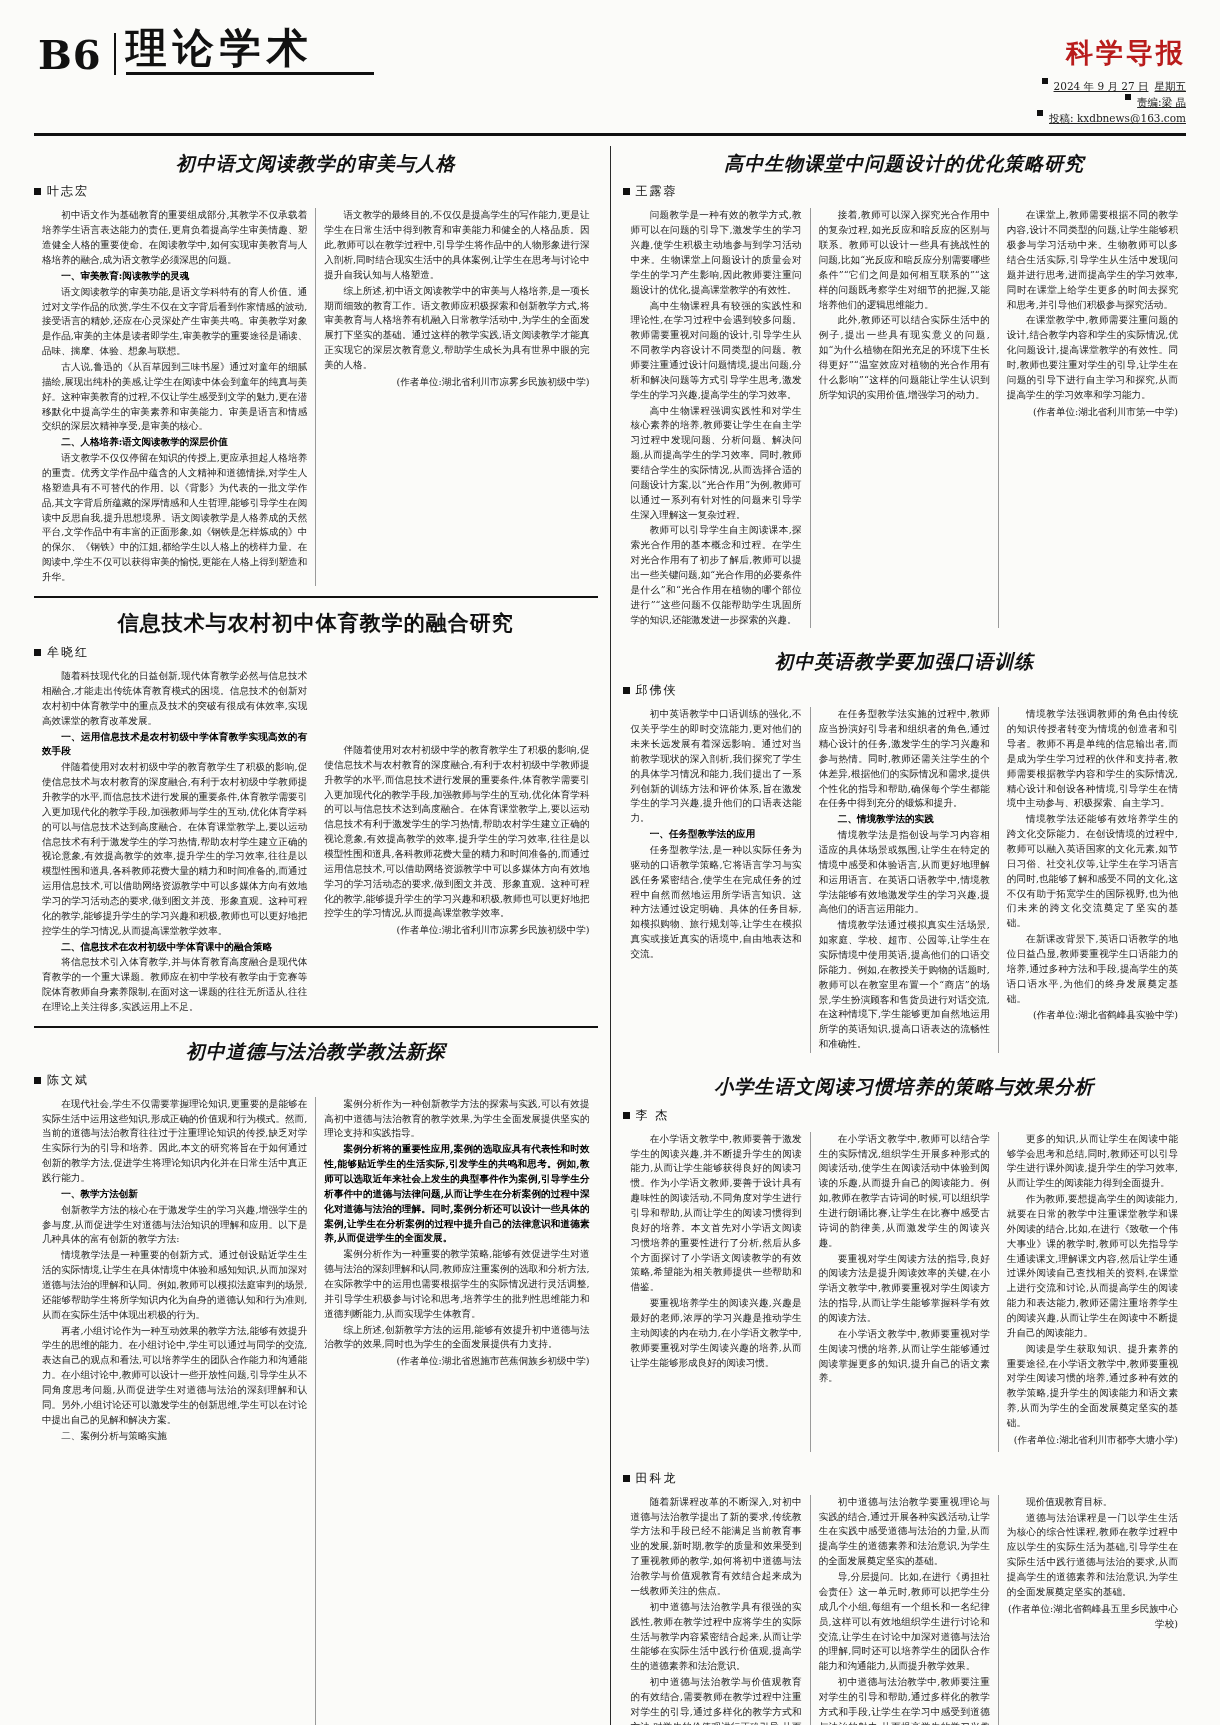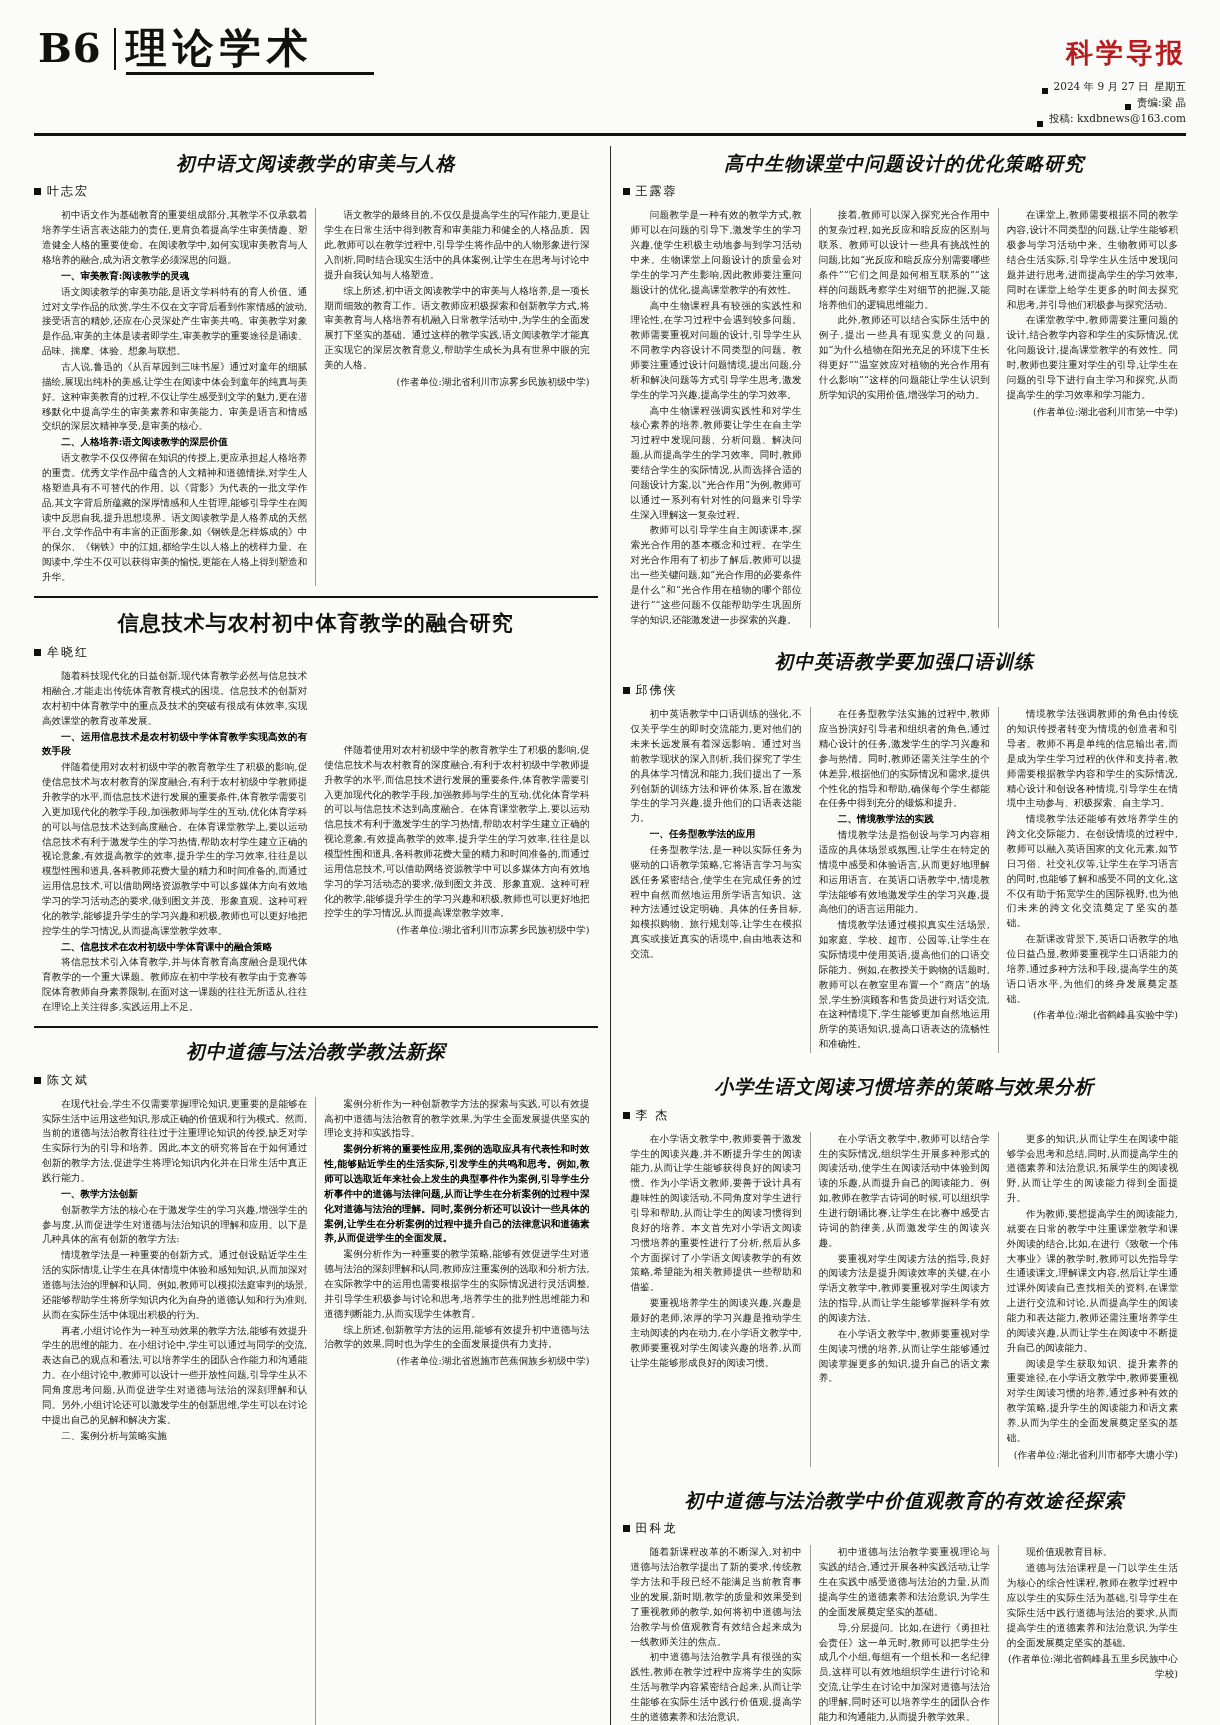--- a/index.html
+++ b/index.html
@@ -15,41 +15,41 @@
     width:1220px;height:1725px;
     box-sizing:border-box;
     padding:28px 34px 10px 34px;
   }
   
   .masthead{
     display:flex;align-items:flex-start;justify-content:space-between;
     border-bottom:3px solid #111;
     padding-bottom:6px;
   }
-  .mast-left{display:flex;align-items:flex-start;gap:0;}
+  .mast-left{display:flex;align-items:flex-end;gap:0;}
   .mast-b6{
     font-family:"DejaVu Serif","Liberation Serif",serif;
     font-size:40px;font-weight:bold;letter-spacing:1px;
     padding:0 12px 0 4px;line-height:1;
   }
   .mast-sep{width:2px;height:42px;background:#111;margin-right:10px;}
   .mast-title{
     font-size:41px;font-weight:bold;letter-spacing:6px;
     font-family:"DejaVu Sans","Liberation Sans",sans-serif;
     line-height:1;
     padding-right:6px;
   }
   .mast-rule-under{height:3px;background:#111;width:248px;margin-top:3px;}
   .mast-right{text-align:right;font-size:11px;line-height:1.55;padding-top:4px;}
   .brand{
     font-size:27px;font-weight:bold;letter-spacing:3px;
     font-family:"DejaVu Sans","Liberation Sans",sans-serif;
     margin-bottom:4px;color:#b91c1c;
   }
-  .mast-meta{display:flex;align-items:flex-end;justify-content:flex-end;gap:6px;font-size:10.5px;color:#222;}
+  .mast-meta{display:flex;align-items:flex-start;justify-content:flex-end;gap:6px;font-size:10.5px;color:#222;text-decoration:underline;}
   .sq{display:inline-block;width:6px;height:6px;background:#111;}
   
   .columns{
     display:flex;
     gap:0;
     margin-top:10px;
     height:1600px;
   }
   .vrule{width:1px;background:#2b2b2b;margin:0 12px;flex:0 0 1px;}
   .half{flex:1;min-width:0;display:flex;flex-direction:column;}
@@ -279,30 +279,29 @@
           <p class="body">要重视培养学生的阅读兴趣,兴趣是最好的老师,浓厚的学习兴趣是推动学生主动阅读的内在动力,在小学语文教学中,教师要重视对学生阅读兴趣的培养,从而让学生能够形成良好的阅读习惯。</p>
         </div>
         <div class="colrule"></div>
         <div class="col">
           <p class="body">在小学语文教学中,教师可以结合学生的实际情况,组织学生开展多种形式的阅读活动,使学生在阅读活动中体验到阅读的乐趣,从而提升自己的阅读能力。例如,教师在教学古诗词的时候,可以组织学生进行朗诵比赛,让学生在比赛中感受古诗词的韵律美,从而激发学生的阅读兴趣。</p>
           <p class="body">要重视对学生阅读方法的指导,良好的阅读方法是提升阅读效率的关键,在小学语文教学中,教师要重视对学生阅读方法的指导,从而让学生能够掌握科学有效的阅读方法。</p>
           <p class="body">在小学语文教学中,教师要重视对学生阅读习惯的培养,从而让学生能够通过阅读掌握更多的知识,提升自己的语文素养。</p>
         </div>
         <div class="colrule"></div>
         <div class="col">
-          <p class="body">更多的知识,从而让学生在阅读中能够学会思考和总结,同时,从而提高学生的道德素养和法治意识,拓展学生的阅读视野,从而让学生的阅读能力得到全面提升。</p>
+          <p class="body">更多的知识,从而让学生在阅读中能够学会思考和总结,同时,教师还可以引导学生进行课外阅读,提升学生的学习效率,从而让学生的阅读能力得到全面提升。</p>
           <p class="body">作为教师,要想提高学生的阅读能力,就要在日常的教学中注重课堂教学和课外阅读的结合,比如,在进行《致敬一个伟大事业》课的教学时,教师可以先指导学生通读课文,理解课文内容,然后让学生通过课外阅读自己查找相关的资料,在课堂上进行交流和讨论,从而提高学生的阅读能力和表达能力,教师还需注重培养学生的阅读兴趣,从而让学生在阅读中不断提升自己的阅读能力。</p>
           <p class="body">阅读是学生获取知识、提升素养的重要途径,在小学语文教学中,教师要重视对学生阅读习惯的培养,通过多种有效的教学策略,提升学生的阅读能力和语文素养,从而为学生的全面发展奠定坚实的基础。</p>
           <p class="sign">(作者单位:湖北省利川市都亭大塘小学)</p>
         </div>
       </div>
 
       <div class="hr-thick"></div>
 
-      <h2 class="art-title t-md">初中道德与法治教学中价值观教育的有效途径探索</h2>
       <div class="byline">
         <span class="bullet"></span><span>田科龙</span>
       </div>
       <div class="sub2">
         <div class="col">
           <p class="body">随着新课程改革的不断深入,对初中道德与法治教学提出了新的要求,传统教学方法和手段已经不能满足当前教育事业的发展,新时期,教学的质量和效果受到了重视教师的教学,如何将初中道德与法治教学与价值观教育有效结合起来成为一线教师关注的焦点。</p>
           <p class="body">初中道德与法治教学具有很强的实践性,教师在教学过程中应将学生的实际生活与教学内容紧密结合起来,从而让学生能够在实际生活中践行价值观,提高学生的道德素养和法治意识。</p>
           <p class="body">初中道德与法治教学与价值观教育的有效结合,需要教师在教学过程中注重对学生的引导,通过多样化的教学方式和方法,对学生的价值观进行正确引导,从而让学生能够树立正确的价值观念。</p>
         </div>
         <div class="colrule"></div>

